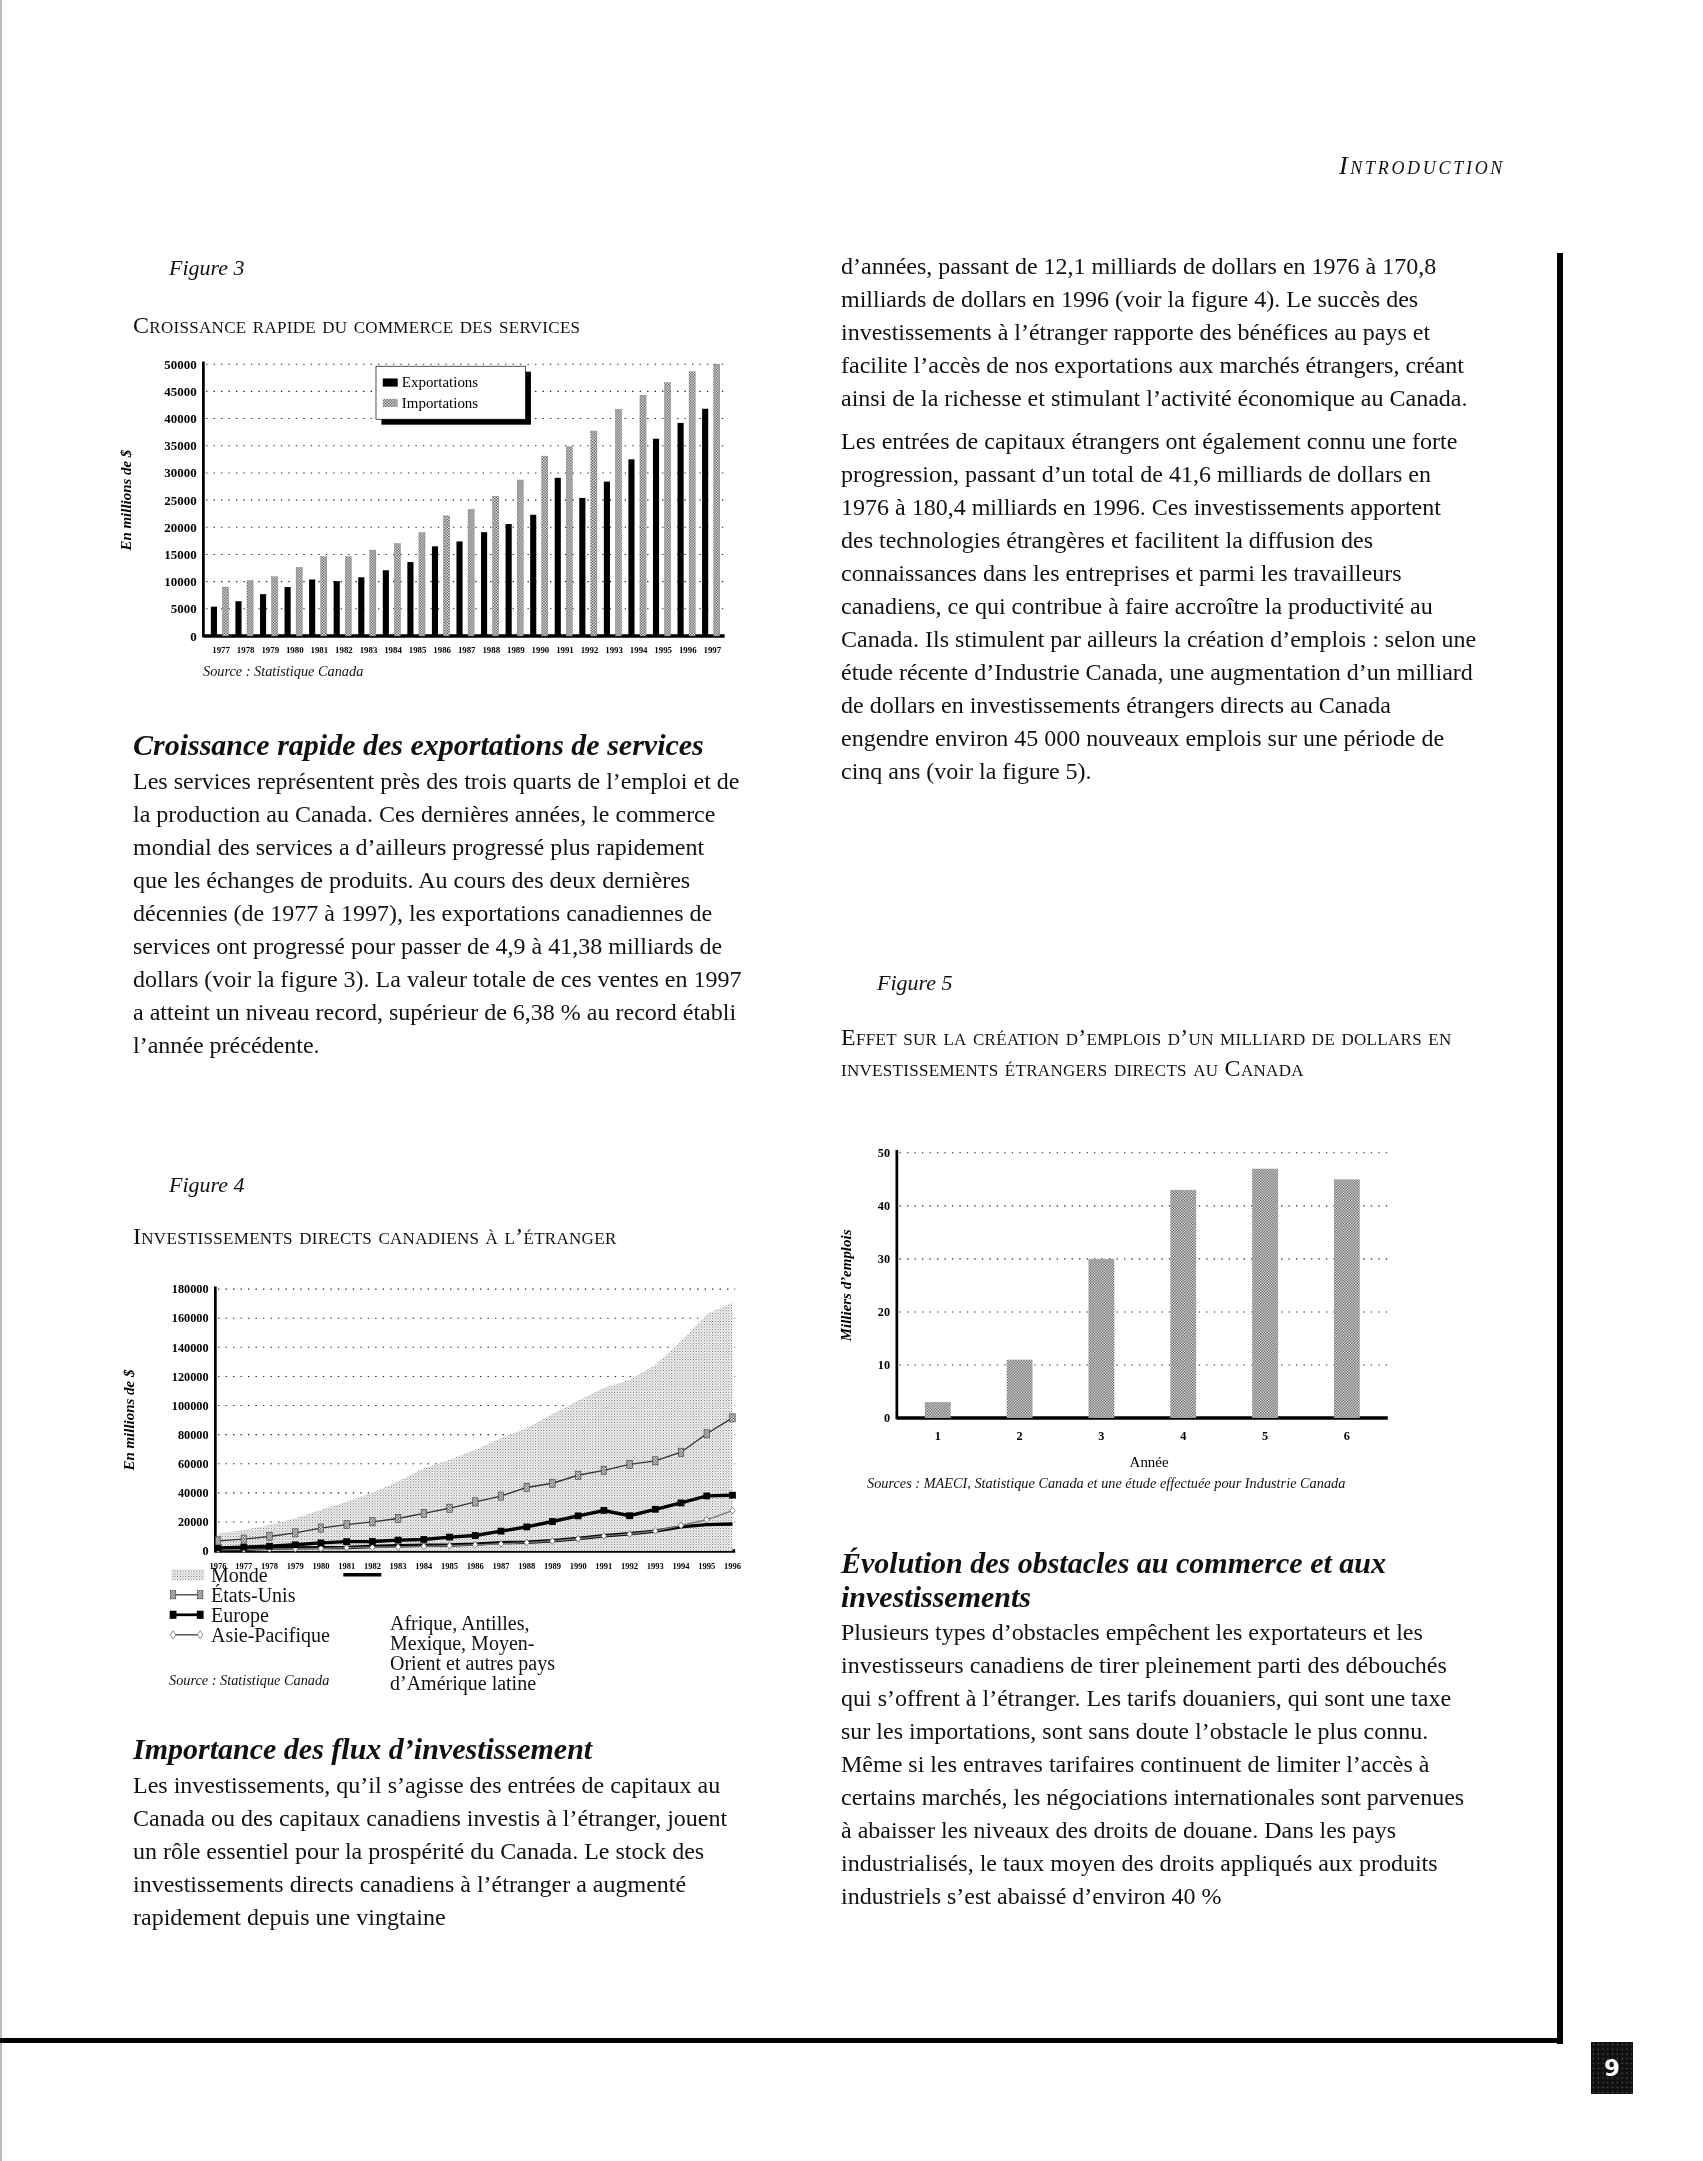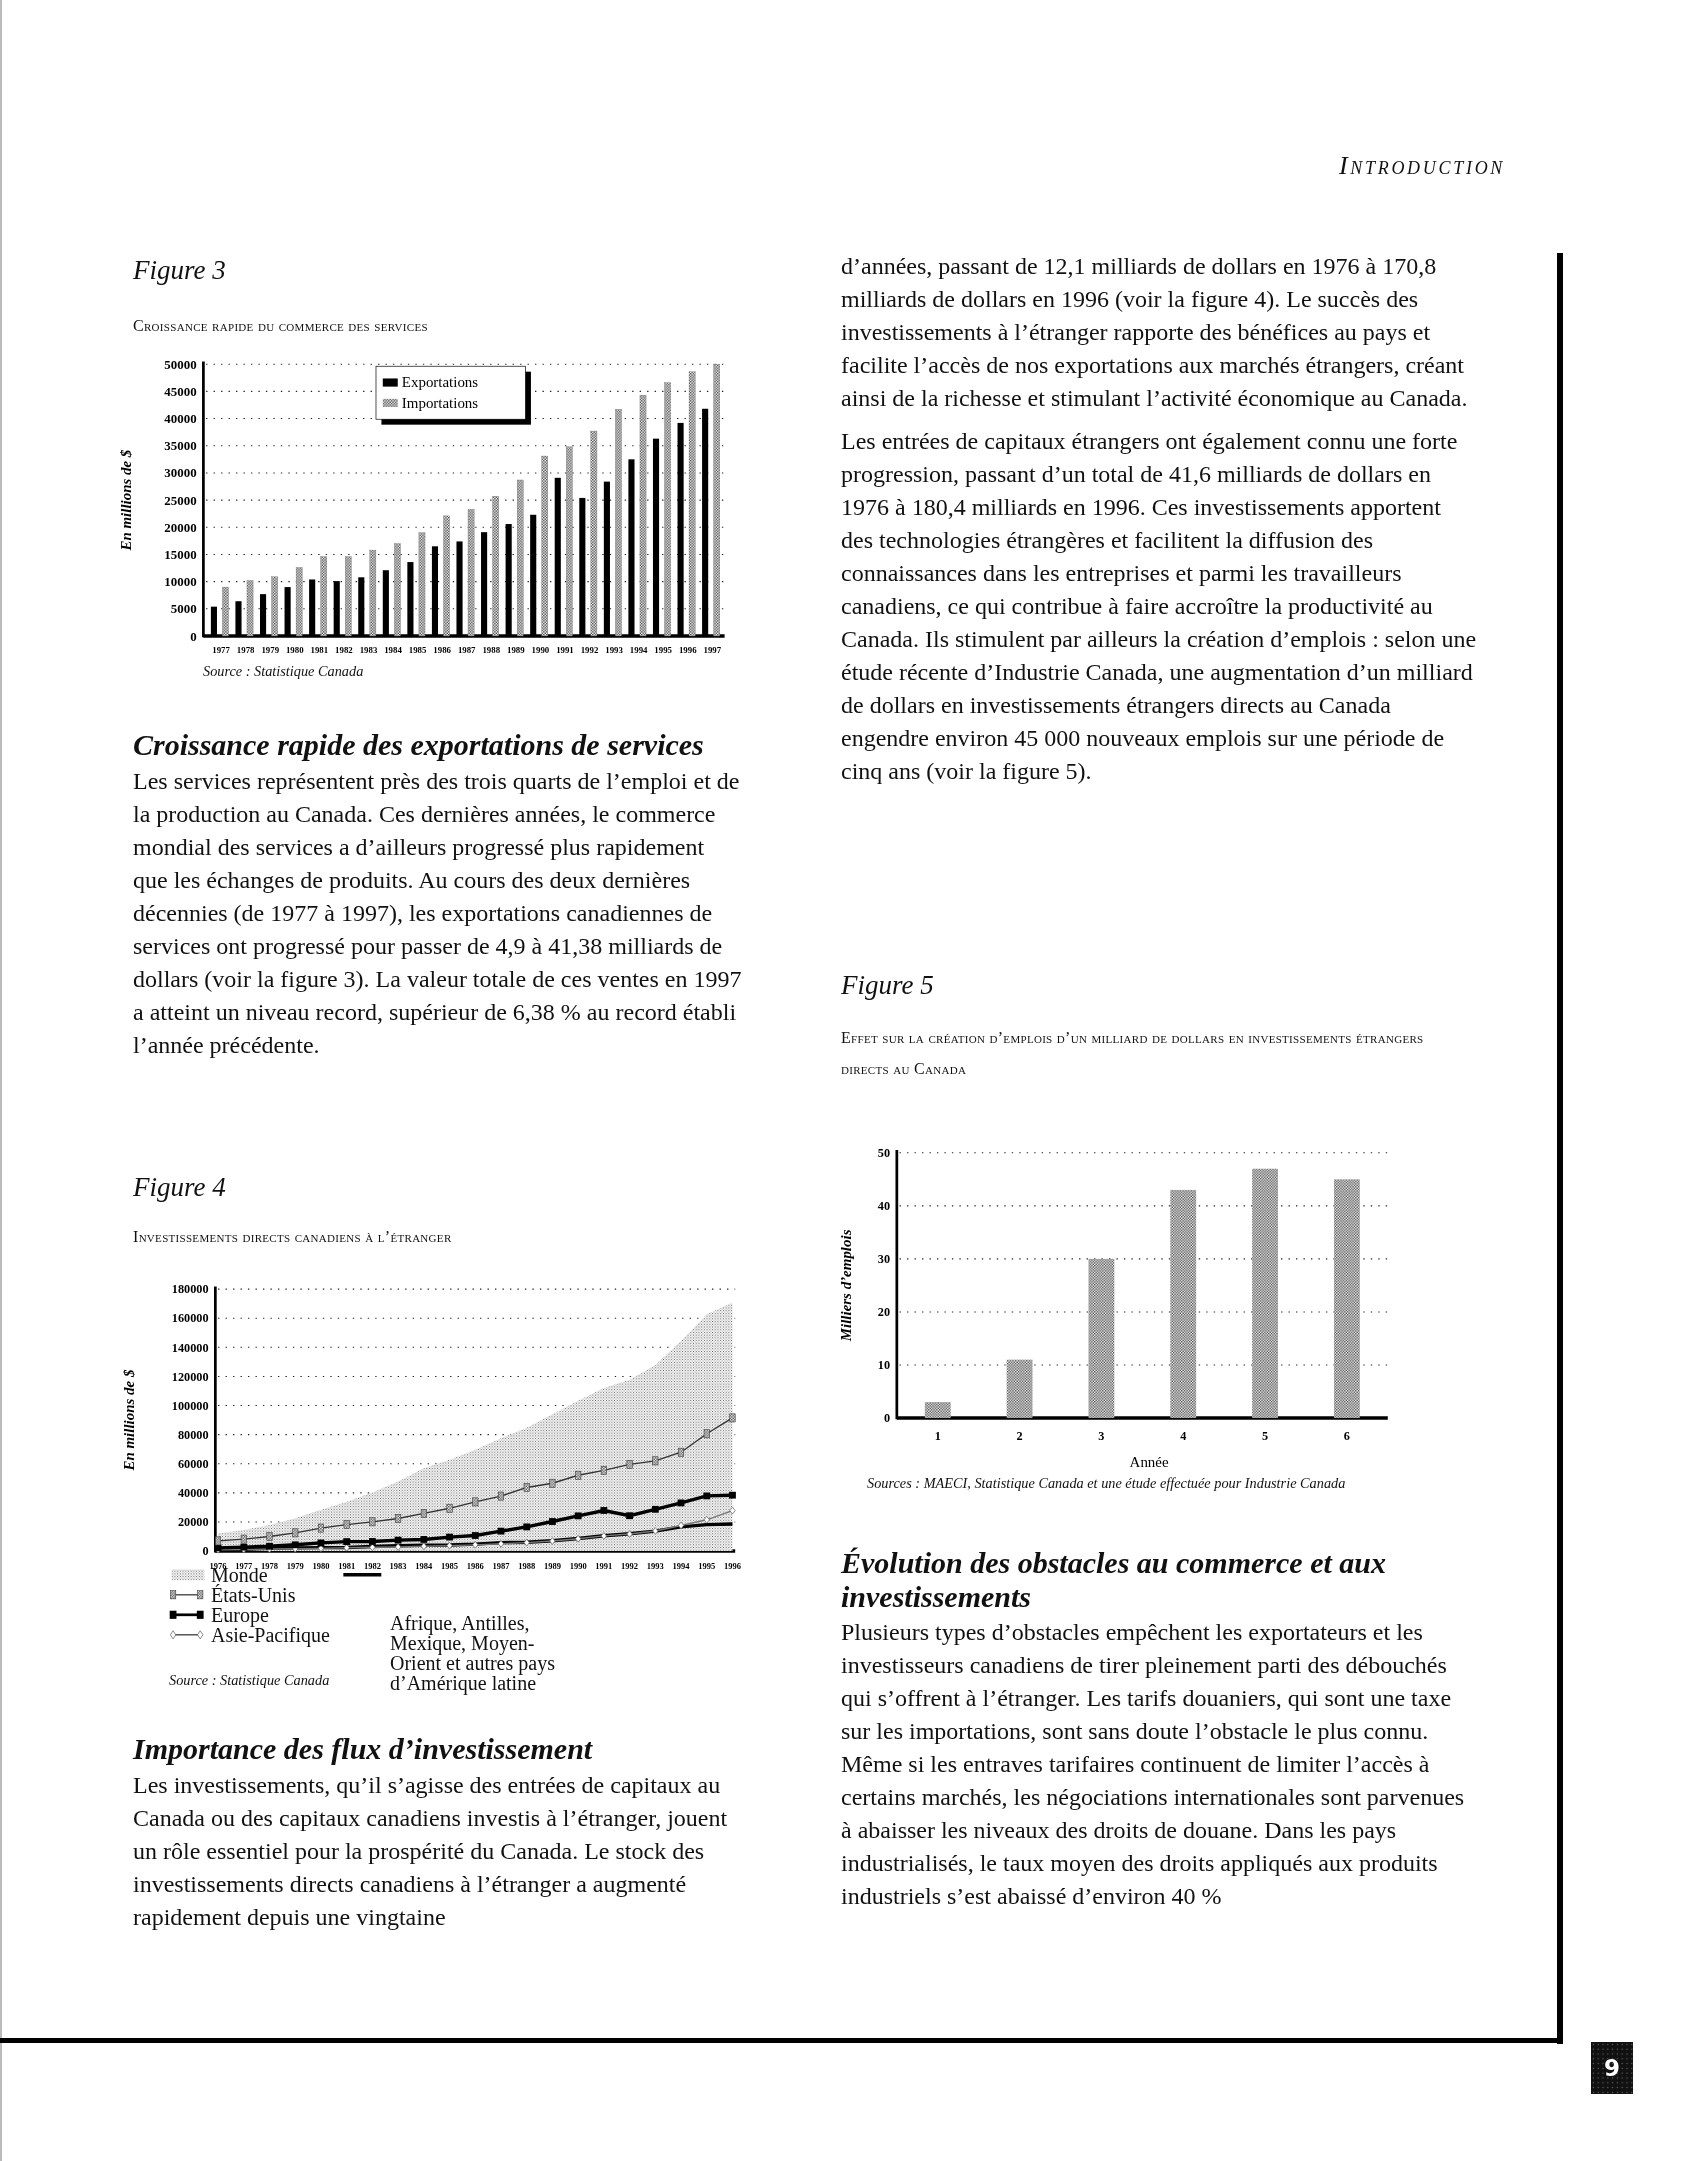--- a/index.html
+++ b/index.html
@@ -4,22 +4,22 @@
 <style>
   html, body { margin: 0; padding: 0; background: #ffffff; }
   body { width: 1704px; height: 2161px; position: relative; overflow: hidden; color: #111; font-family: "Liberation Serif", "DejaVu Serif", serif; }
   .abs { position: absolute; }
   .running-head { left: 1279px; top: 151px; width: 286px; text-align: center; font-style: italic; font-size: 26px; letter-spacing: 2.7px; font-variant: small-caps; }
   .vrule { left: 1557px; top: 253px; width: 6.1px; height: 1791px; background: #000; }
   .hrule { left: 0px; top: 2038px; width: 1563px; height: 5.4px; background: #000; }
   .leftedge { left: 0px; top: 0px; width: 2px; height: 2161px; background: #bbb; }
   .pagenum { left: 1591px; top: 2042px; width: 42px; height: 52px; background: #111; color: #fff; font-family: "DejaVu Sans", sans-serif; font-weight: bold; font-size: 23px; display: flex; align-items: center; justify-content: center;
     background-image: radial-gradient(circle, rgba(255,255,255,0.35) 0.7px, transparent 1px); background-size: 4.8px 4.8px; }
-  .fig-label { font-style: italic; font-size: 27px; }
-  .fig-title { font-size: 16px; font-variant: small-caps; letter-spacing: 0.3px; line-height: 31px; }
+  .fig-label { font-style: italic; font-size: 22px; margin-left: 36px; }
+  .fig-title { font-size: 24px; font-variant: small-caps; letter-spacing: 0.3px; line-height: 31px; }
   .section-h { font-style: italic; font-weight: bold; font-size: 30px; line-height: 34px; }
   .para { font-size: 24px; line-height: 33px; }
   .para p { margin: 0 0 9.5px 0; }
   svg text { font-family: "Liberation Serif", "DejaVu Serif", serif; }
   .source { font-style: italic; font-size: 14.3px; }
 </style>
 </head>
 <body>
 
 <div class="abs leftedge"></div>

